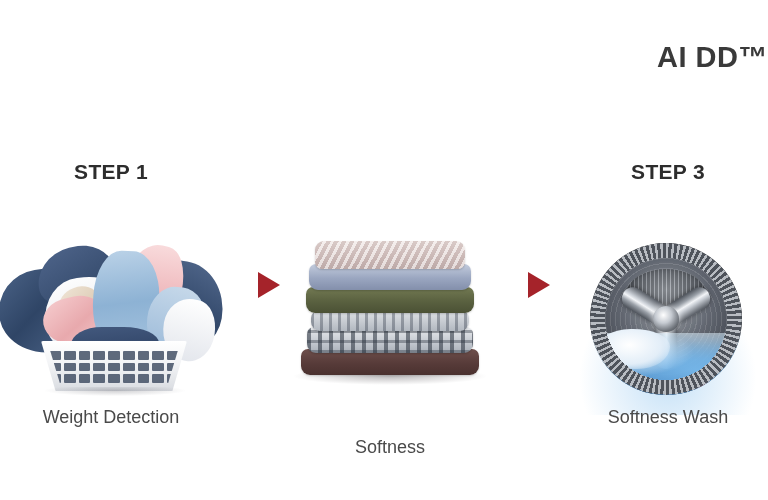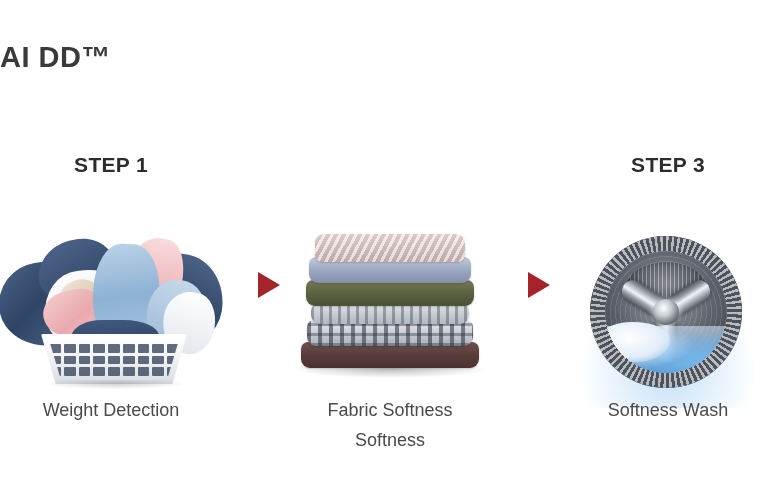--- a/index.html
+++ b/index.html
@@ -18,32 +18,32 @@
     height: 500px;
     background: #ffffff;
   }
 
   
   .title {
     position: absolute;
     top: 41px;
     left: 0;
     width: 768px;
-    text-align: left;
+    text-align: right;
     font-size: 29px;
     font-weight: bold;
     letter-spacing: 0.5px;
     color: #3a3a3a;
     white-space: nowrap;
   }
 
   
   .steps {
     position: absolute;
-    top: 148px;
+    top: 155px;
     left: 0;
     width: 688px;
     height: 330px;
   }
 
   .step {
     position: absolute;
     top: 0;
     width: 256px;
     height: 330px;
@@ -394,21 +394,21 @@
           <div class="fold f-brown"></div>
           <div class="fold f-plaid"></div>
           <div class="fold f-gray"></div>
           <div class="fold f-olive"></div>
           <div class="fold f-blue"></div>
           <div class="fold f-beige"></div>
         </div>
       </div>
 
       <div class="step-caption">
-        <span>Fabric Softness</span><br>
+        <br>
         <span>Softness</span>
       </div>
     </div>
 
     <div class="step step-3">
       <div class="step-label">STEP 3</div>
 
       <div class="art">
         <div class="drum-wrap">
           <div class="drum-glow"></div>

